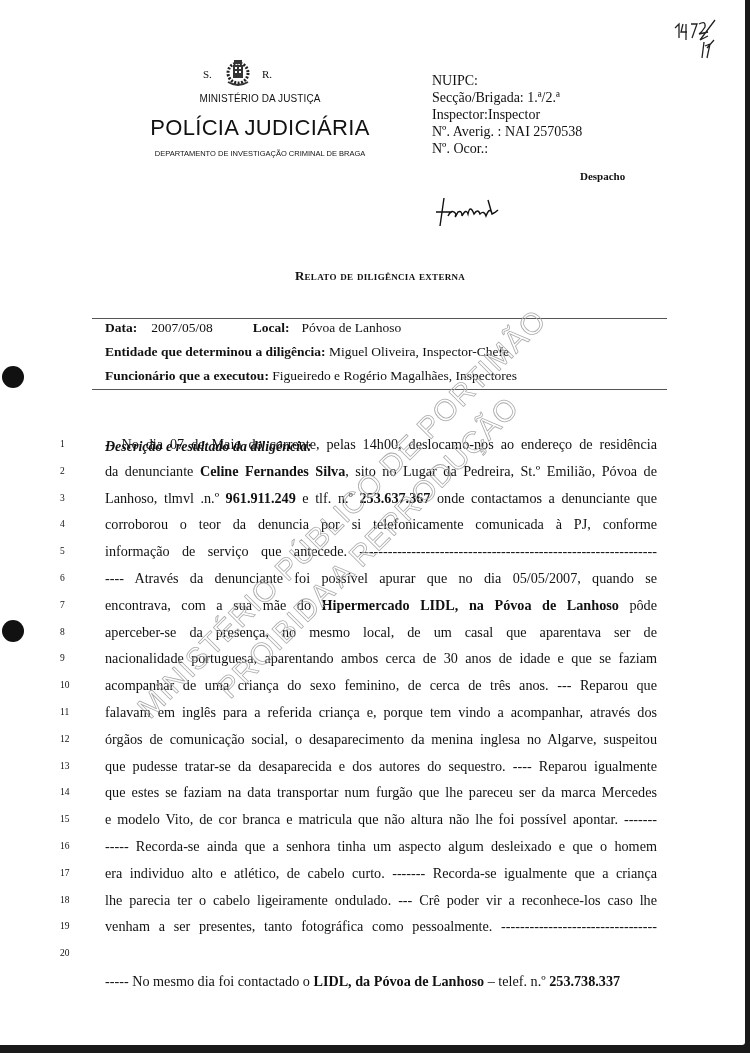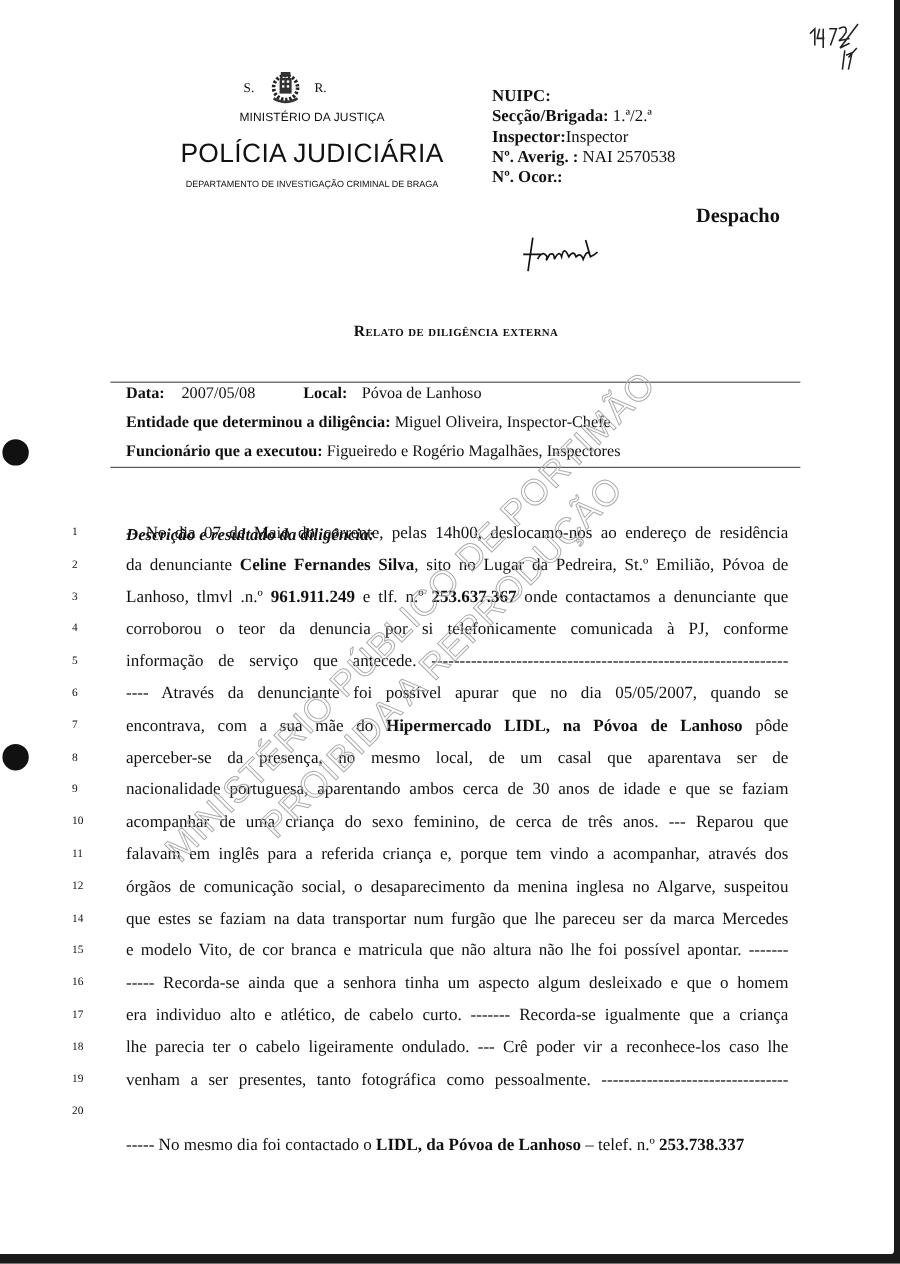--- a/index.html
+++ b/index.html
@@ -18,22 +18,22 @@
   .sr { top: 68px; font-size: 11px; }
   .sr-s { left: 203px; }
   .sr-r { left: 262px; }
   .crest { left: 222px; top: 58px; width: 32px; height: 30px; }
   .ministry { left: 100px; width: 320px; top: 93px; text-align: center; font-size: 10px; letter-spacing: 0.1px; }
   .pj { left: 100px; width: 320px; top: 115px; text-align: center; font-size: 22px; letter-spacing: 0.3px; }
   .dept { left: 75px; width: 370px; top: 149px; text-align: center; font-size: 7.5px; }
 
   
   .meta { left: 410px; top: 72px; font-size: 14px; line-height: 17px; }
-  .meta b { font-weight: bold; }
-  .despacho { left: 580px; top: 170px; font-size: 17px; font-weight: bold; }
+  .meta b { font-weight: normal; margin-left: 22px; }
+  .despacho { left: 580px; top: 170px; font-size: 11px; font-weight: bold; }
   .signature { left: 430px; top: 190px; width: 90px; height: 40px; }
   .pagenum { left: 670px; top: 10px; width: 70px; height: 70px; }
 
   .doc-title { left: 0; width: 760px; top: 268px; text-align: center; font-size: 13px; font-weight: bold; font-variant: small-caps; letter-spacing: 0.3px; }
 
   .rule { left: 92px; width: 575px; height: 0; border-top: 1.4px solid #555; }
   .rule-top { top: 318px; }
   .rule-bot { top: 389px; }
 
   .field-row { left: 105px; font-size: 13.5px; }
@@ -156,20 +156,24 @@
       </div>
       <div class="line">
         <span class="ln">11</span>
         <span class="tx"><span>falavam em inglês para a referida criança e, porque tem vindo a acompanhar, através dos</span></span>
       </div>
       <div class="line">
         <span class="ln">12</span>
         <span class="tx"><span>órgãos de comunicação social, o desaparecimento da menina inglesa no Algarve, suspeitou</span></span>
       </div>
       <div class="line">
+        <span class="ln">13</span>
+        <span class="tx"><span>que pudesse tratar-se da desaparecida e dos autores do sequestro. ---- Reparou igualmente</span></span>
+      </div>
+      <div class="line">
         <span class="ln">14</span>
         <span class="tx"><span>que estes se faziam na data transportar num furgão que lhe pareceu ser da marca Mercedes</span></span>
       </div>
       <div class="line">
         <span class="ln">15</span>
         <span class="tx"><span>e modelo Vito, de cor branca e matricula que não altura não lhe foi possível apontar. -------</span></span>
       </div>
       <div class="line">
         <span class="ln">16</span>
         <span class="tx"><span>----- Recorda-se ainda que a senhora tinha um aspecto algum desleixado e que o homem</span></span>

